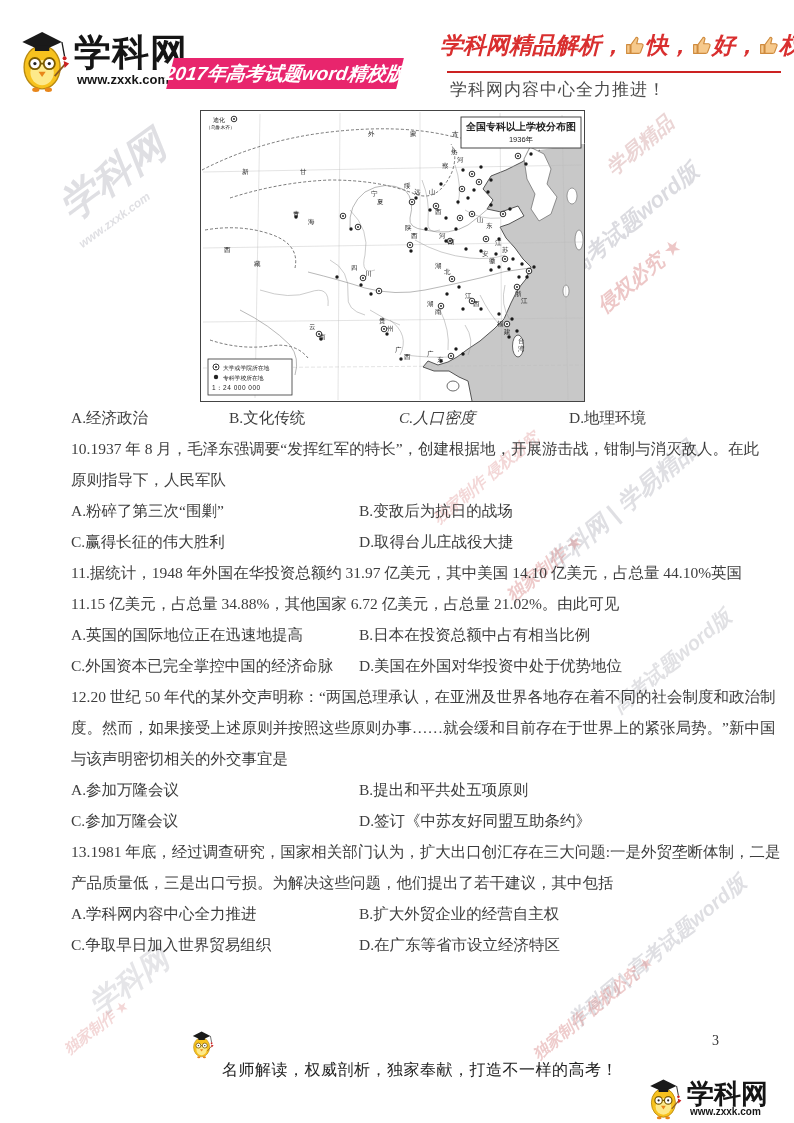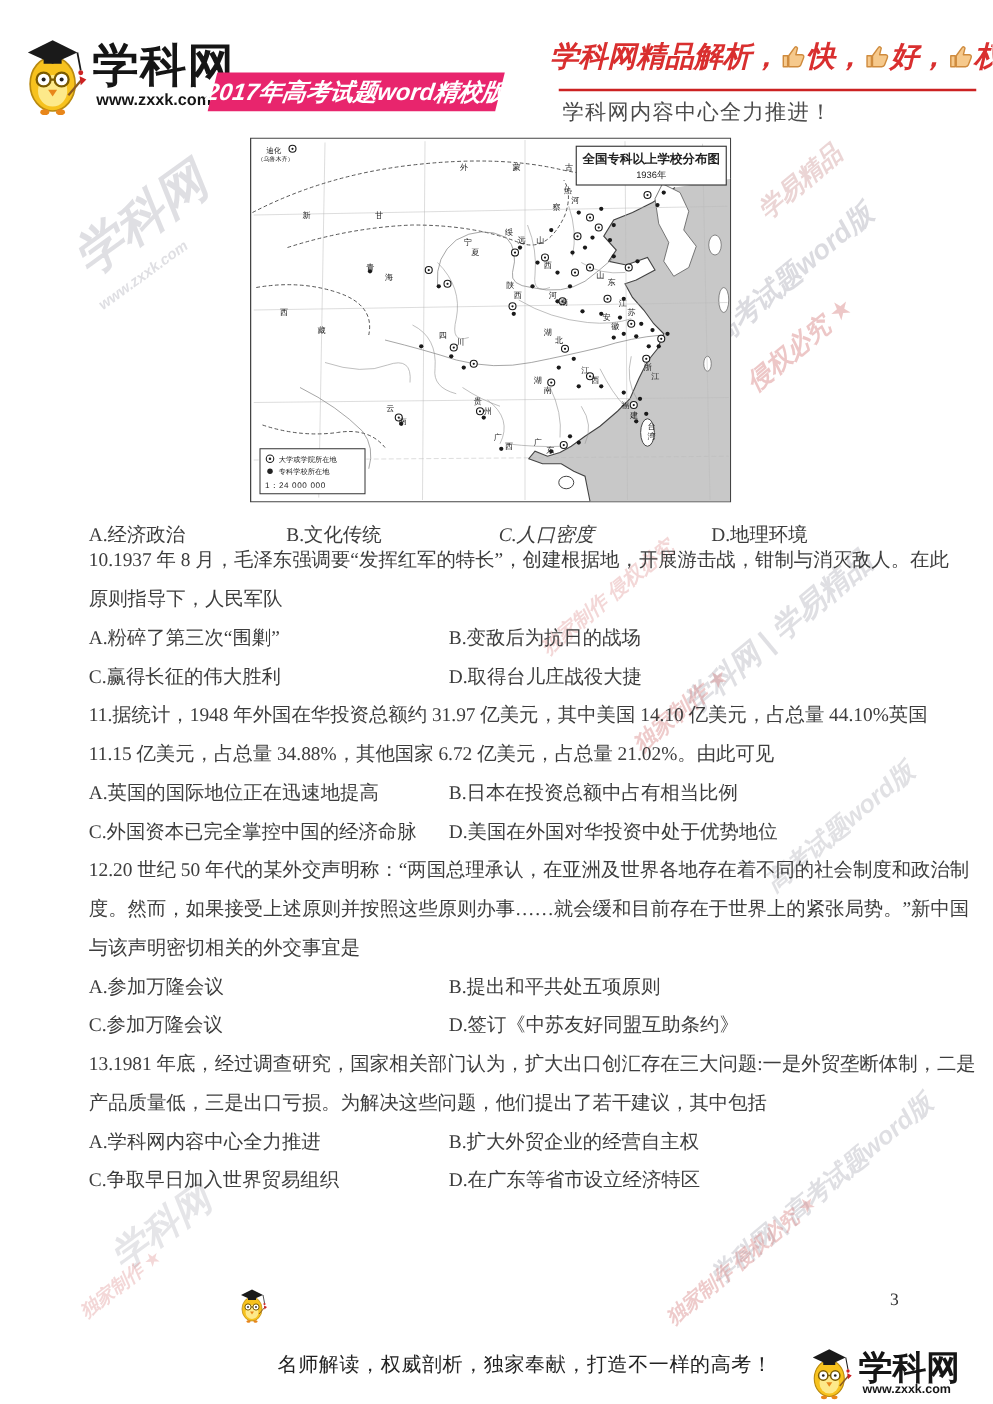--- a/index.html
+++ b/index.html
@@ -29,26 +29,26 @@
   #promo-slogan .thumb{display:inline-block;width:21px;height:21px;vertical-align:-3px;}
   #slogan-underline{left:447px;top:71px;width:334px;border-top:2px solid #cc2222;}
   #header-subtitle{left:450px;top:78px;width:330px;text-align:left;font-size:17px;
       color:#4b4b4b;letter-spacing:1px;white-space:nowrap;}
   
   #map-wrap{left:200px;top:110px;width:385px;height:292px;}
   #map-svg text{font-family:"Liberation Sans","DejaVu Sans",sans-serif;fill:#222;}
   
   #questions{left:71px;top:402px;width:665px;font-size:15.5px;}
   .line{height:31px;line-height:31px;white-space:nowrap;}
-  .opts4 span{display:inline-block;margin-top:11px;}
+  .opts4 span{display:inline-block;}
   .opts4 .c1{width:158px;} .opts4 .c2{width:170px;} .opts4 .c3{width:170px;font-style:italic;}
   .opts2 .c1{display:inline-block;width:288px;}
   
   #footer-mascot{left:189px;top:1028px;width:26px;height:32px;}
-  #footer-slogan{left:222px;top:1082px;font-size:16px;color:#222;letter-spacing:0.5px;white-space:nowrap;}
+  #footer-slogan{left:222px;top:1060px;font-size:16px;color:#222;letter-spacing:0.5px;white-space:nowrap;}
   #page-number{left:712px;top:1033px;font-size:14px;color:#333;}
   #bottom-logo-mascot{left:644px;top:1074px;width:40px;height:48px;}
   #bottom-logo-text{left:687px;top:1076px;font-size:27px;font-weight:bold;color:#151515;
       font-family:"Liberation Sans","DejaVu Sans",sans-serif;}
   #bottom-logo-url{left:690px;top:1106px;font-size:10px;font-weight:bold;color:#151515;
       font-family:"Liberation Sans","DejaVu Sans",sans-serif;}
 </style>
 </head>
 <body>
 

